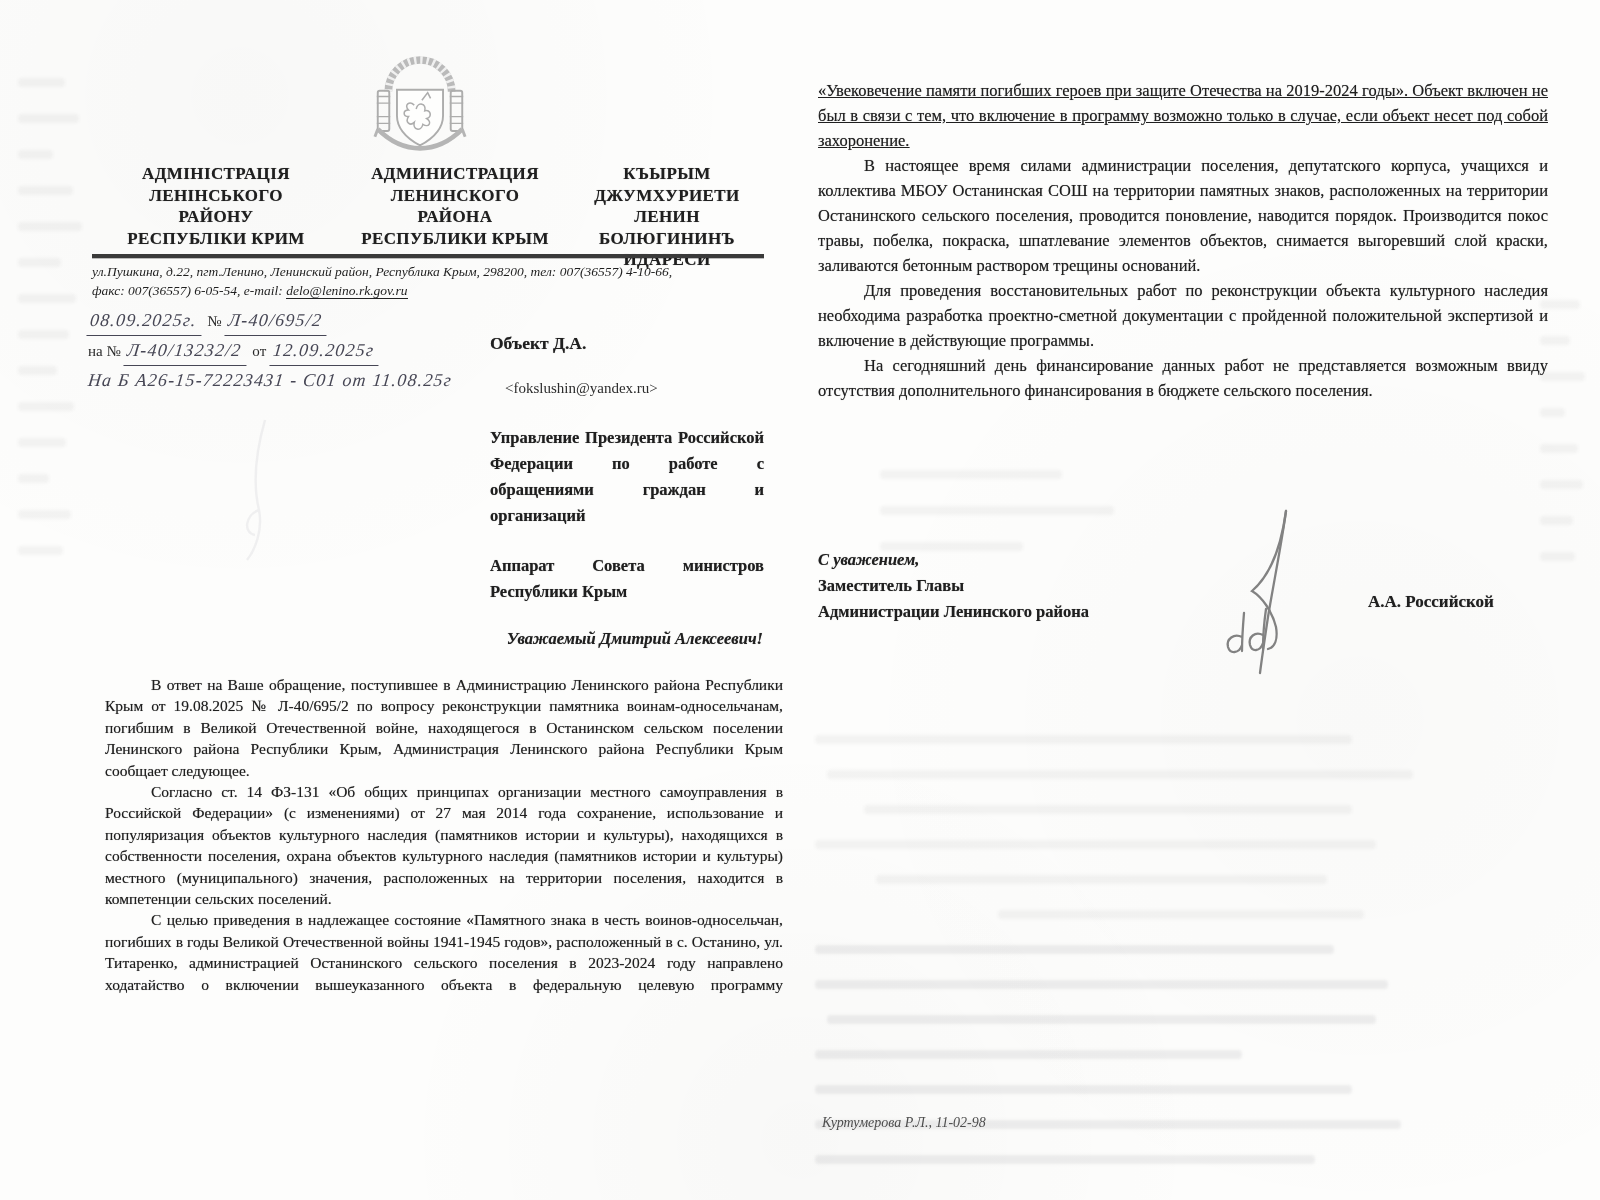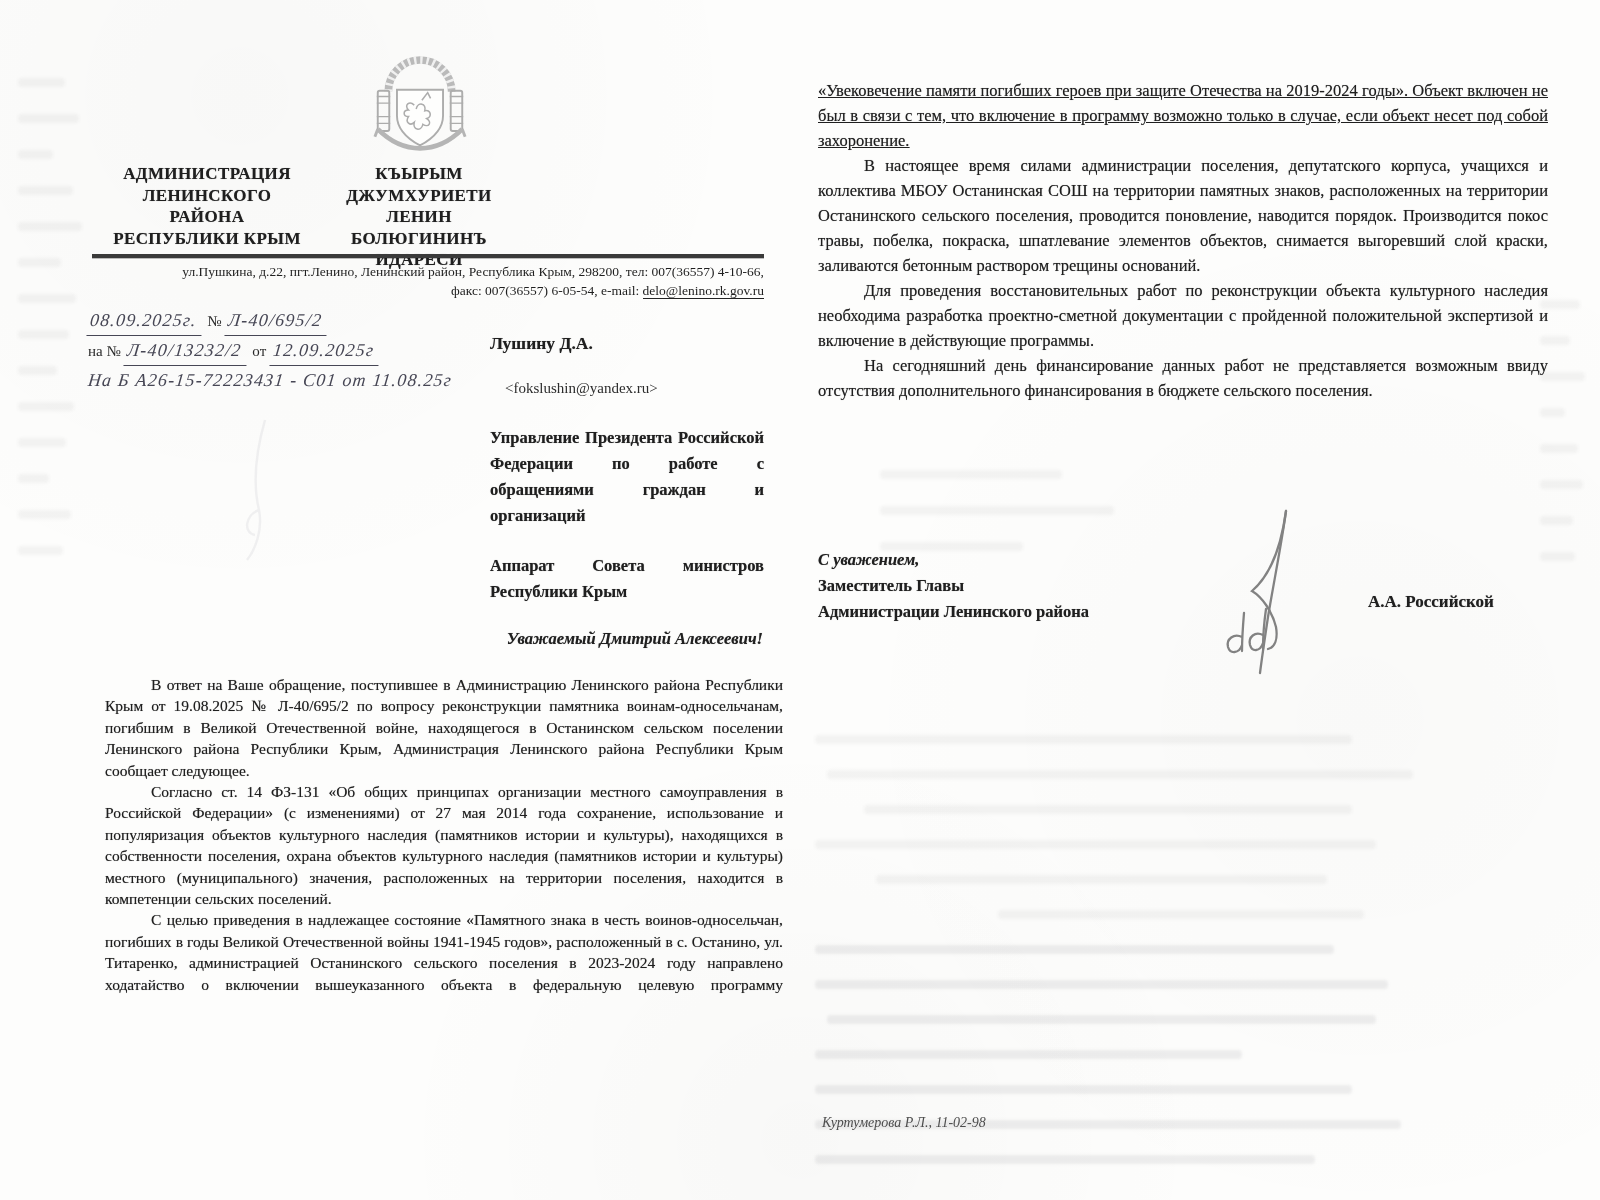--- a/index.html
+++ b/index.html
@@ -16,22 +16,22 @@
 
   
   .lh-row{ position:absolute; top:163px; left:92px; width:672px; display:flex; }
   .lh-col{ white-space:pre-line; text-align:center; font-weight:bold;
            font-size:17px; line-height:21.5px; letter-spacing:0.4px; }
   .lh-col.c1{ width:248px; }
   .lh-col.c2{ width:230px; }
   .lh-col.c3{ width:194px; }
   .lh-rule{ position:absolute; top:254px; left:92px; width:672px; height:4px;
             background:#3a3a3a; box-shadow:0 1px 0 rgba(0,0,0,0.25); }
-  .lh-addr{ position:absolute; top:263px; left:92px; width:672px; text-align:right;
-            font-size:13.5px; line-height:18.5px; }
+  .lh-addr{ position:absolute; top:263px; left:92px; width:672px; text-align:left;
+            font-size:13.5px; line-height:18.5px;font-style:italic; }
   .lh-addr .email{ border-bottom:1px solid #222; }
 
   
   .emblem{ position:absolute; left:372px; top:56px; width:96px; height:104px; opacity:0.8; }
 
   
   .reg{ position:absolute; left:88px; top:306px; width:430px;
         font-size:18px; line-height:29px; color:#3e3e4c; }
   .hand{ font-style:italic; letter-spacing:1.2px; transform:skewX(-6deg);
          display:inline-block; color:#474755; }
@@ -113,20 +113,24 @@
           <path d="M26,33 L74,33 L74,60 C74,75 63,84 50,91 C37,84 26,75 26,60 Z" fill="#ffffff"></path>
           <path d="M44,49 c-5,-5 -11,0 -6,5 c-6,0 -6,7 0,7 c-4,6 2,10 6,6 c-2,8 7,10 9,2 c6,4 10,-2 4,-6 c6,-2 4,-10 -2,-8 c2,-8 -7,-10 -9,-2" stroke-width="1.6"></path>
           <path d="M52,44 l6,-8 l3,6" stroke-width="1.6"></path>
           <path d="M6,74 C20,88 34,94 50,94 C66,94 80,88 94,74" stroke-width="5" stroke="#a5a5a5"></path>
           <path d="M6,74 l-3,8 M94,74 l3,8" stroke-width="3" stroke="#a5a5a5"></path>
         </g>
       </svg>
     </div>
 
     <div class="lh-row">
+      <div class="lh-col c1 ink">АДМІНІСТРАЦІЯ
+ЛЕНІНСЬКОГО
+РАЙОНУ
+РЕСПУБЛІКИ КРИМ</div>
       <div class="lh-col c2 ink">АДМИНИСТРАЦИЯ
 ЛЕНИНСКОГО
 РАЙОНА
 РЕСПУБЛИКИ КРЫМ</div>
       <div class="lh-col c3 ink">КЪЫРЫМ
 ДЖУМХУРИЕТИ
 ЛЕНИН БОЛЮГИНИНЪ
 ИДАРЕСИ</div>
     </div>
     <div class="lh-rule"></div>
@@ -150,21 +154,21 @@
       <div>
         <span class="hand">На Б А26-15-72223431 - С01 от 11.08.25г</span>
       </div>
     </div>
 
     <svg class="bleed-curve" viewBox="0 0 70 150">
       <path d="M40,5 C30,40 28,70 34,95 C38,115 30,135 22,145 M34,95 C20,100 18,118 30,120" stroke="rgba(80,80,100,0.14)" stroke-width="2.5" fill="none"></path>
     </svg>
 
     <div class="recipient">
-      <div class="recip-name ink">Лушину Д.А.</div>
+      <div class="recip-name ink">Объект Д.А.</div>
       <div class="recip-email">&lt;fokslushin@yandex.ru&gt;</div>
       <div class="recip-org1 ink">Управление Президента Российской Федерации по работе с обращениями граждан и организаций</div>
       <div class="recip-org2 ink">Аппарат Совета министров Республики Крым</div>
     </div>
 
     <div class="salutation ink">Уважаемый Дмитрий Алексеевич!</div>
 
     <div class="body-left">
       <p class="ink">В ответ на Ваше обращение, поступившее в Администрацию Ленинского района Республики Крым от 19.08.2025 № Л-40/695/2 по вопросу реконструкции памятника воинам-односельчанам, погибшим в Великой Отечественной войне, находящегося в Останинском сельском поселении Ленинского района Республики Крым, Администрация Ленинского района Республики Крым сообщает следующее.</p>
       <p class="ink">Согласно ст. 14 ФЗ-131 «Об общих принципах организации местного самоуправления в Российской Федерации» (с изменениями) от 27 мая 2014 года сохранение, использование и популяризация объектов культурного наследия (памятников истории и культуры), находящихся в собственности поселения, охрана объектов культурного наследия (памятников истории и культуры) местного (муниципального) значения, расположенных на территории поселения, находится в компетенции сельских поселений.</p>

